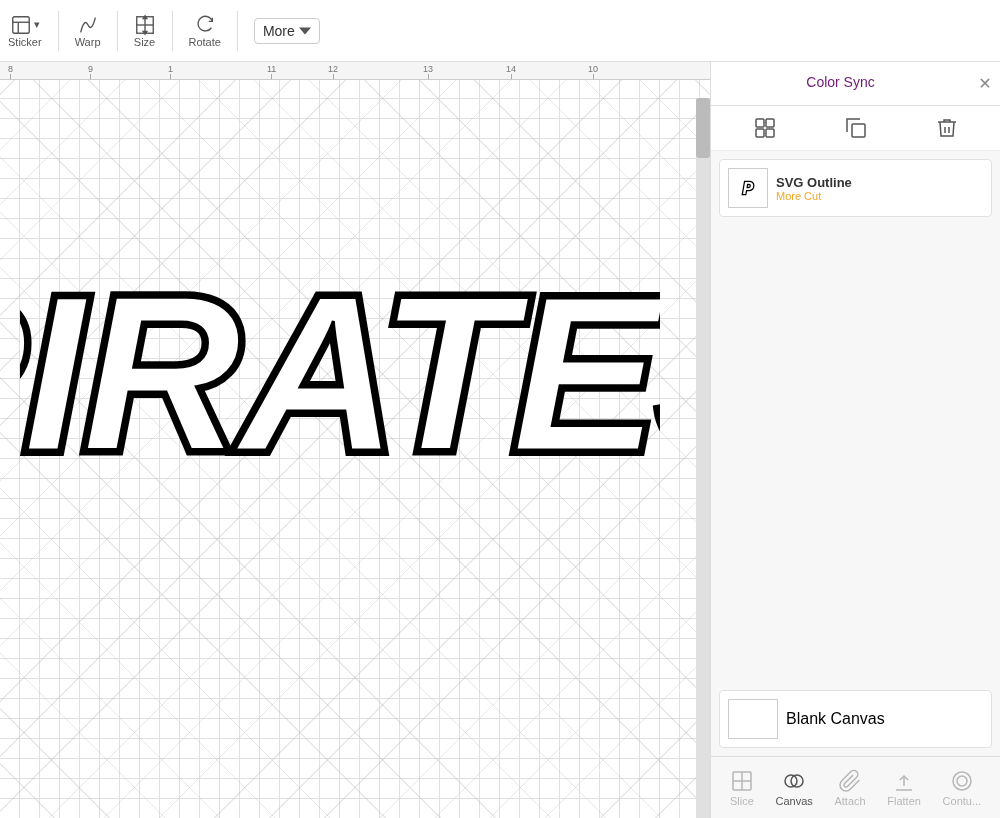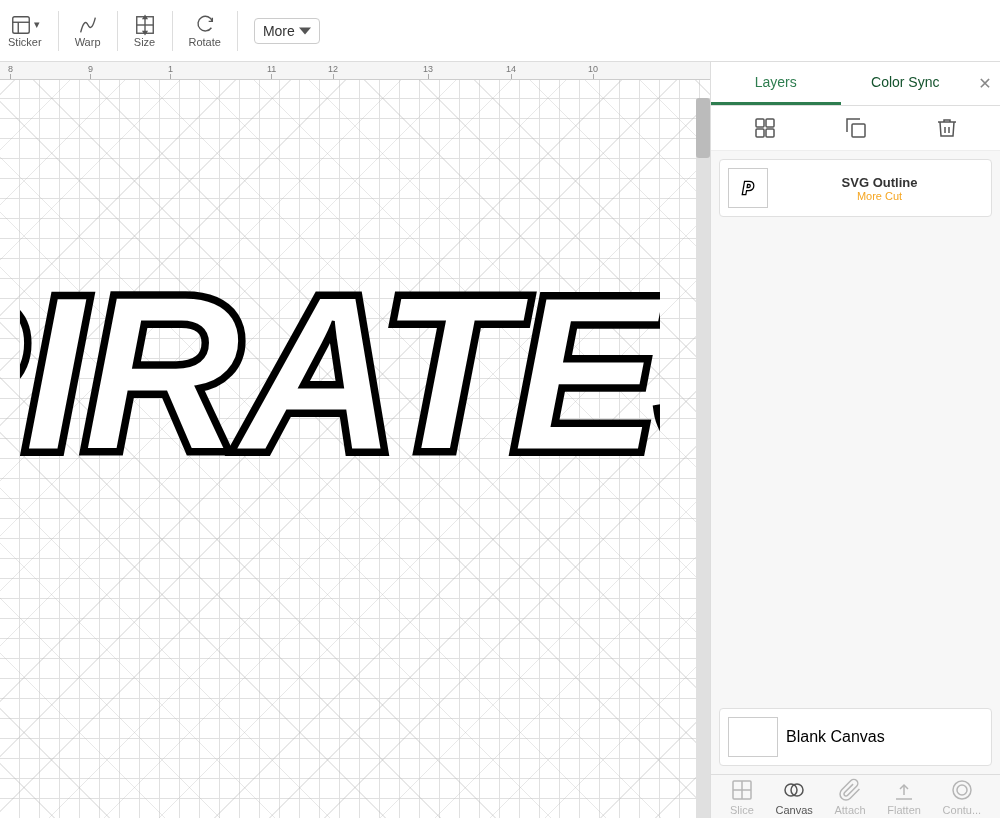--- a/index.html
+++ b/index.html
@@ -136,21 +136,21 @@
     }
     .panel-tab {
       flex: 1;
       display: flex;
       align-items: center;
       justify-content: center;
       font-size: 14px;
       font-weight: 500;
       cursor: pointer;
       border-bottom: 3px solid transparent;
-      color: #14532d;
+      color: #701a75;
     }
     .panel-tab.active {
       color: #2e7d4f;
       border-bottom: 3px solid #2e7d4f;
     }
 
     #panel-close {
       width: 30px;
       display: flex;
       align-items: center;
@@ -198,21 +198,21 @@
     .layer-thumbnail {
       width: 40px;
       height: 40px;
       border: 1px solid #ccc;
       background: #fff;
       display: flex;
       align-items: center;
       justify-content: center;
       flex-shrink: 0;
     }
-    .layer-info { flex: 1; text-align: center; }
+    .layer-info { flex: 1; }
     .layer-name { font-size: 13px; font-weight: 600; color: #333; }
     .layer-type { font-size: 11px; color: #f5a623; }
 
     #blank-canvas-item {
       display: flex;
       align-items: center;
       gap: 8px;
       padding: 8px;
       background: #fff;
       border: 1px solid #e0e0e0;
@@ -222,21 +222,21 @@
     }
     .blank-thumbnail {
       width: 50px;
       height: 40px;
       border: 1px solid #ccc;
       background: #fff;
     }
 
     
     #bottom-toolbar {
-      height: 44px;
+      height: 62px;
       background: #f7f7f7;
       border-top: 1px solid #ddd;
       display: flex;
       align-items: center;
       justify-content: space-around;
       padding: 0 8px;
     }
     .bottom-btn {
       display: flex;
       flex-direction: column;
@@ -399,23 +399,20 @@
 
       <div id="vscrollbar">
         <div id="vscrollbar-thumb"></div>
       </div>
     </div>
   </div>
 
   <div id="right-panel">
 
     <div id="panel-tabs">
-      <div class="panel-tab active">
-        <span>Layers</span>
-      </div>
       <div class="panel-tab">
         <span>Color Sync</span>
       </div>
       <div id="panel-close">
         <span>✕</span>
       </div>
     </div>
 
     <div id="panel-actions">
 

